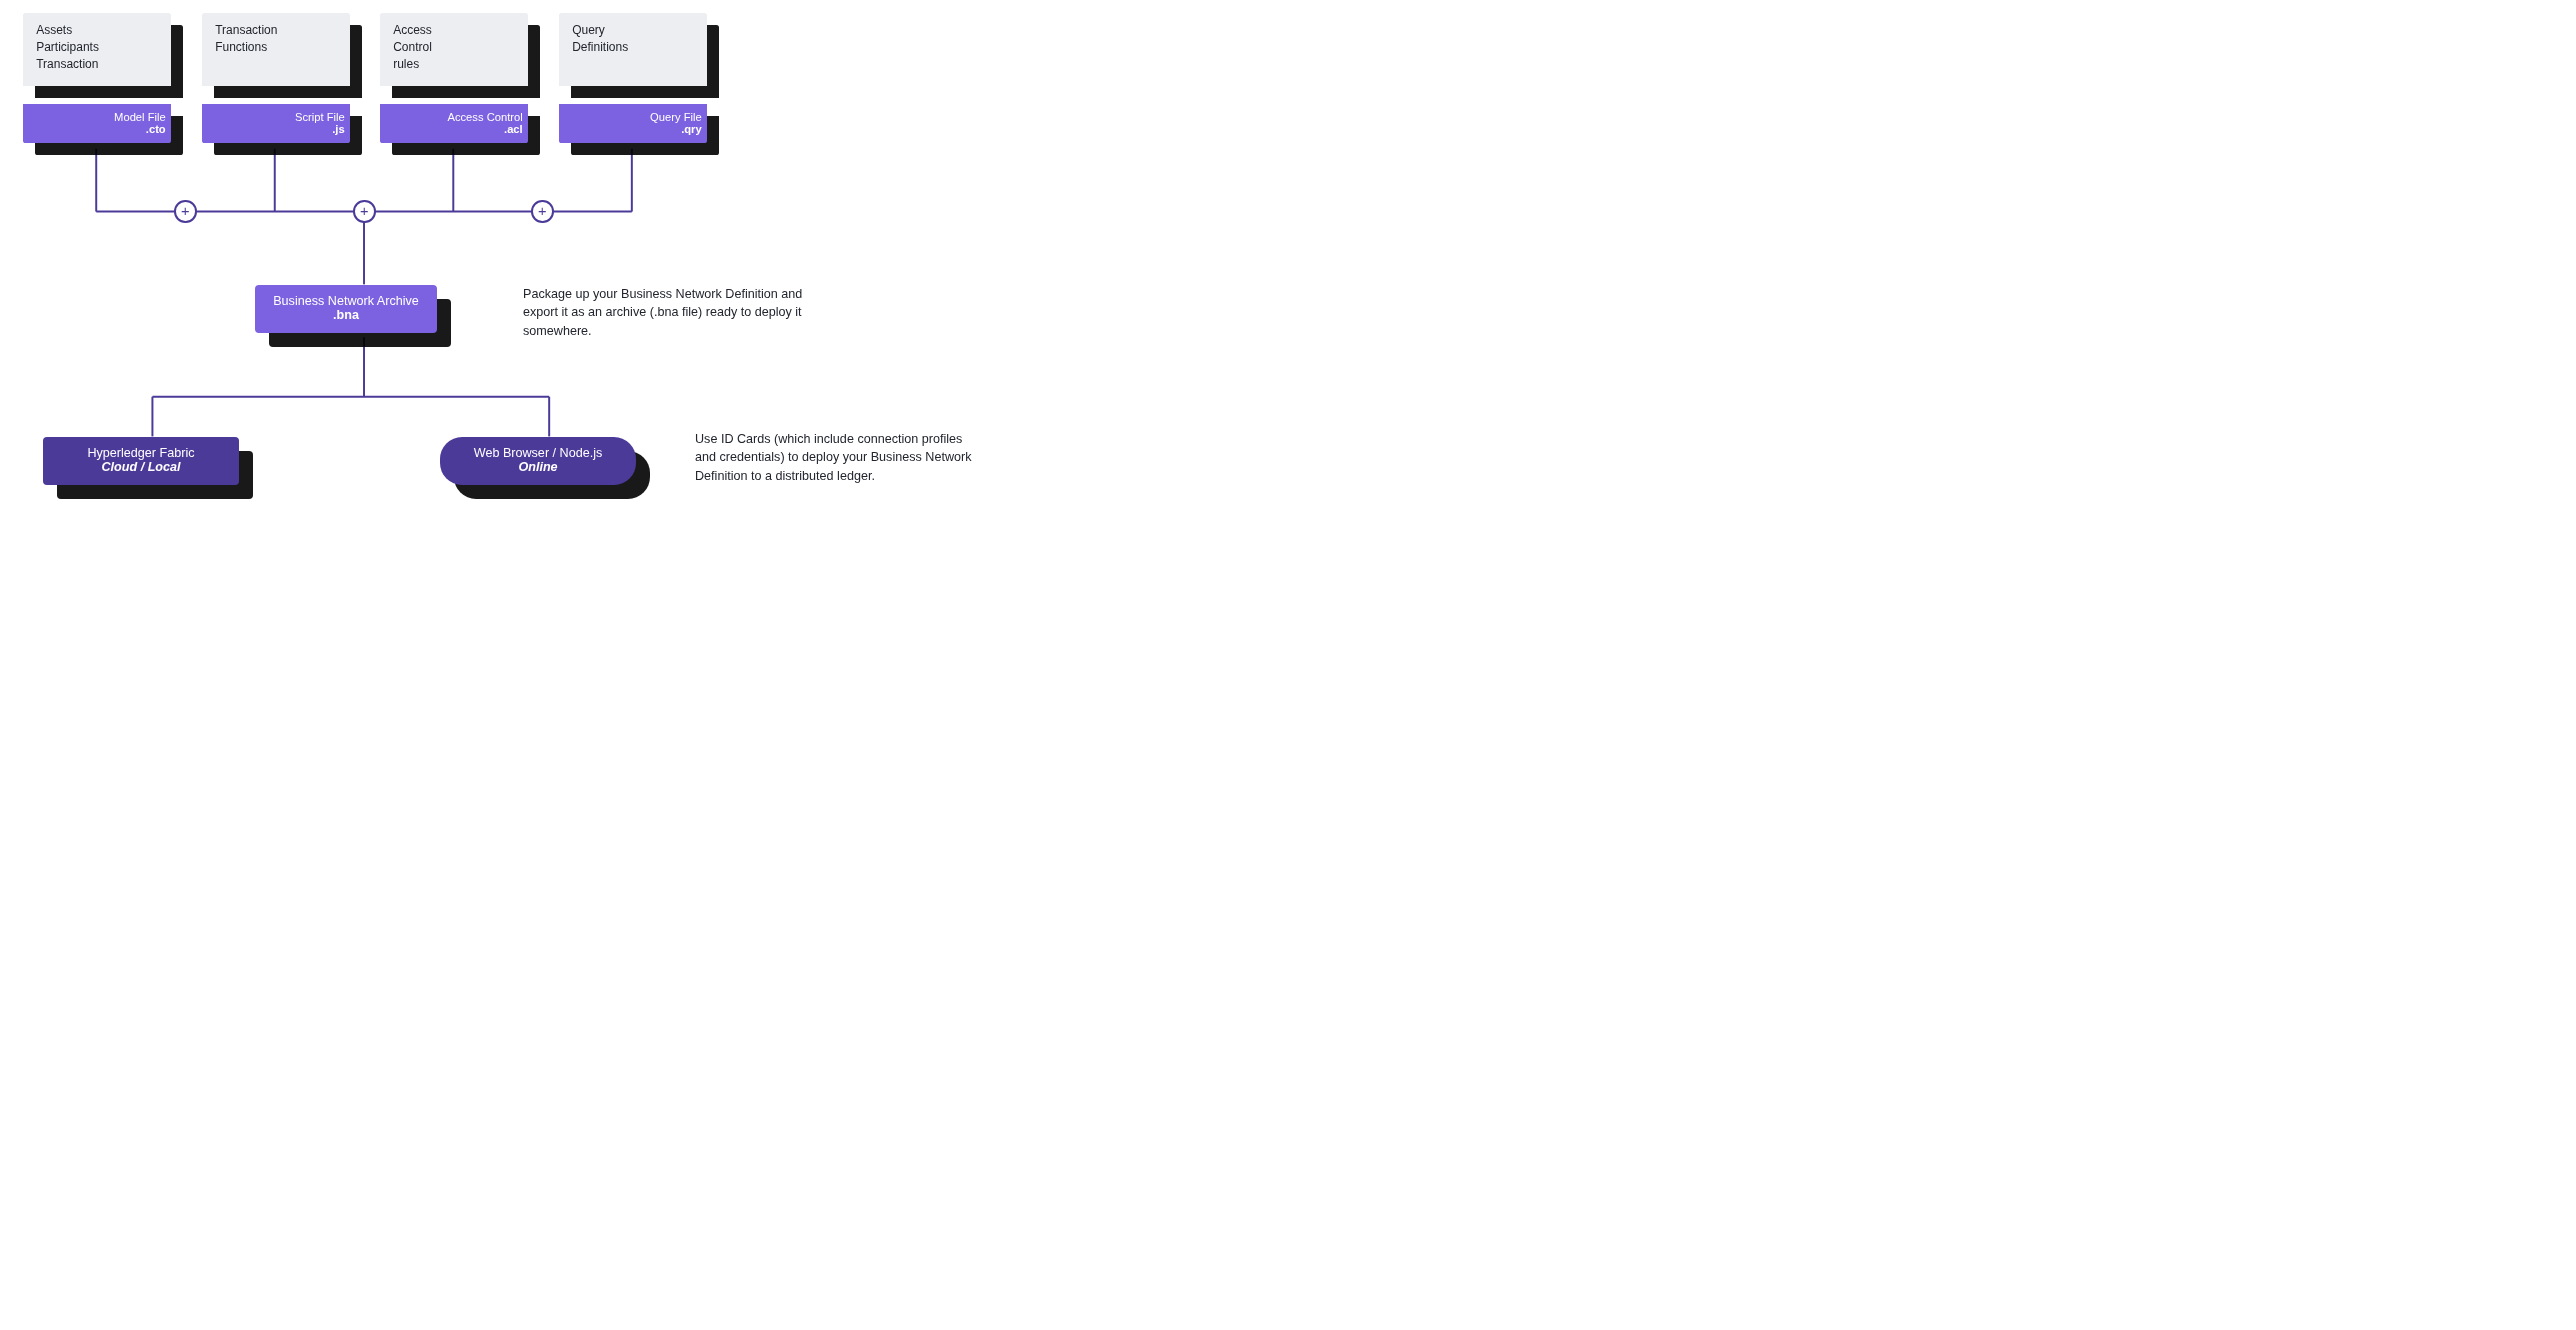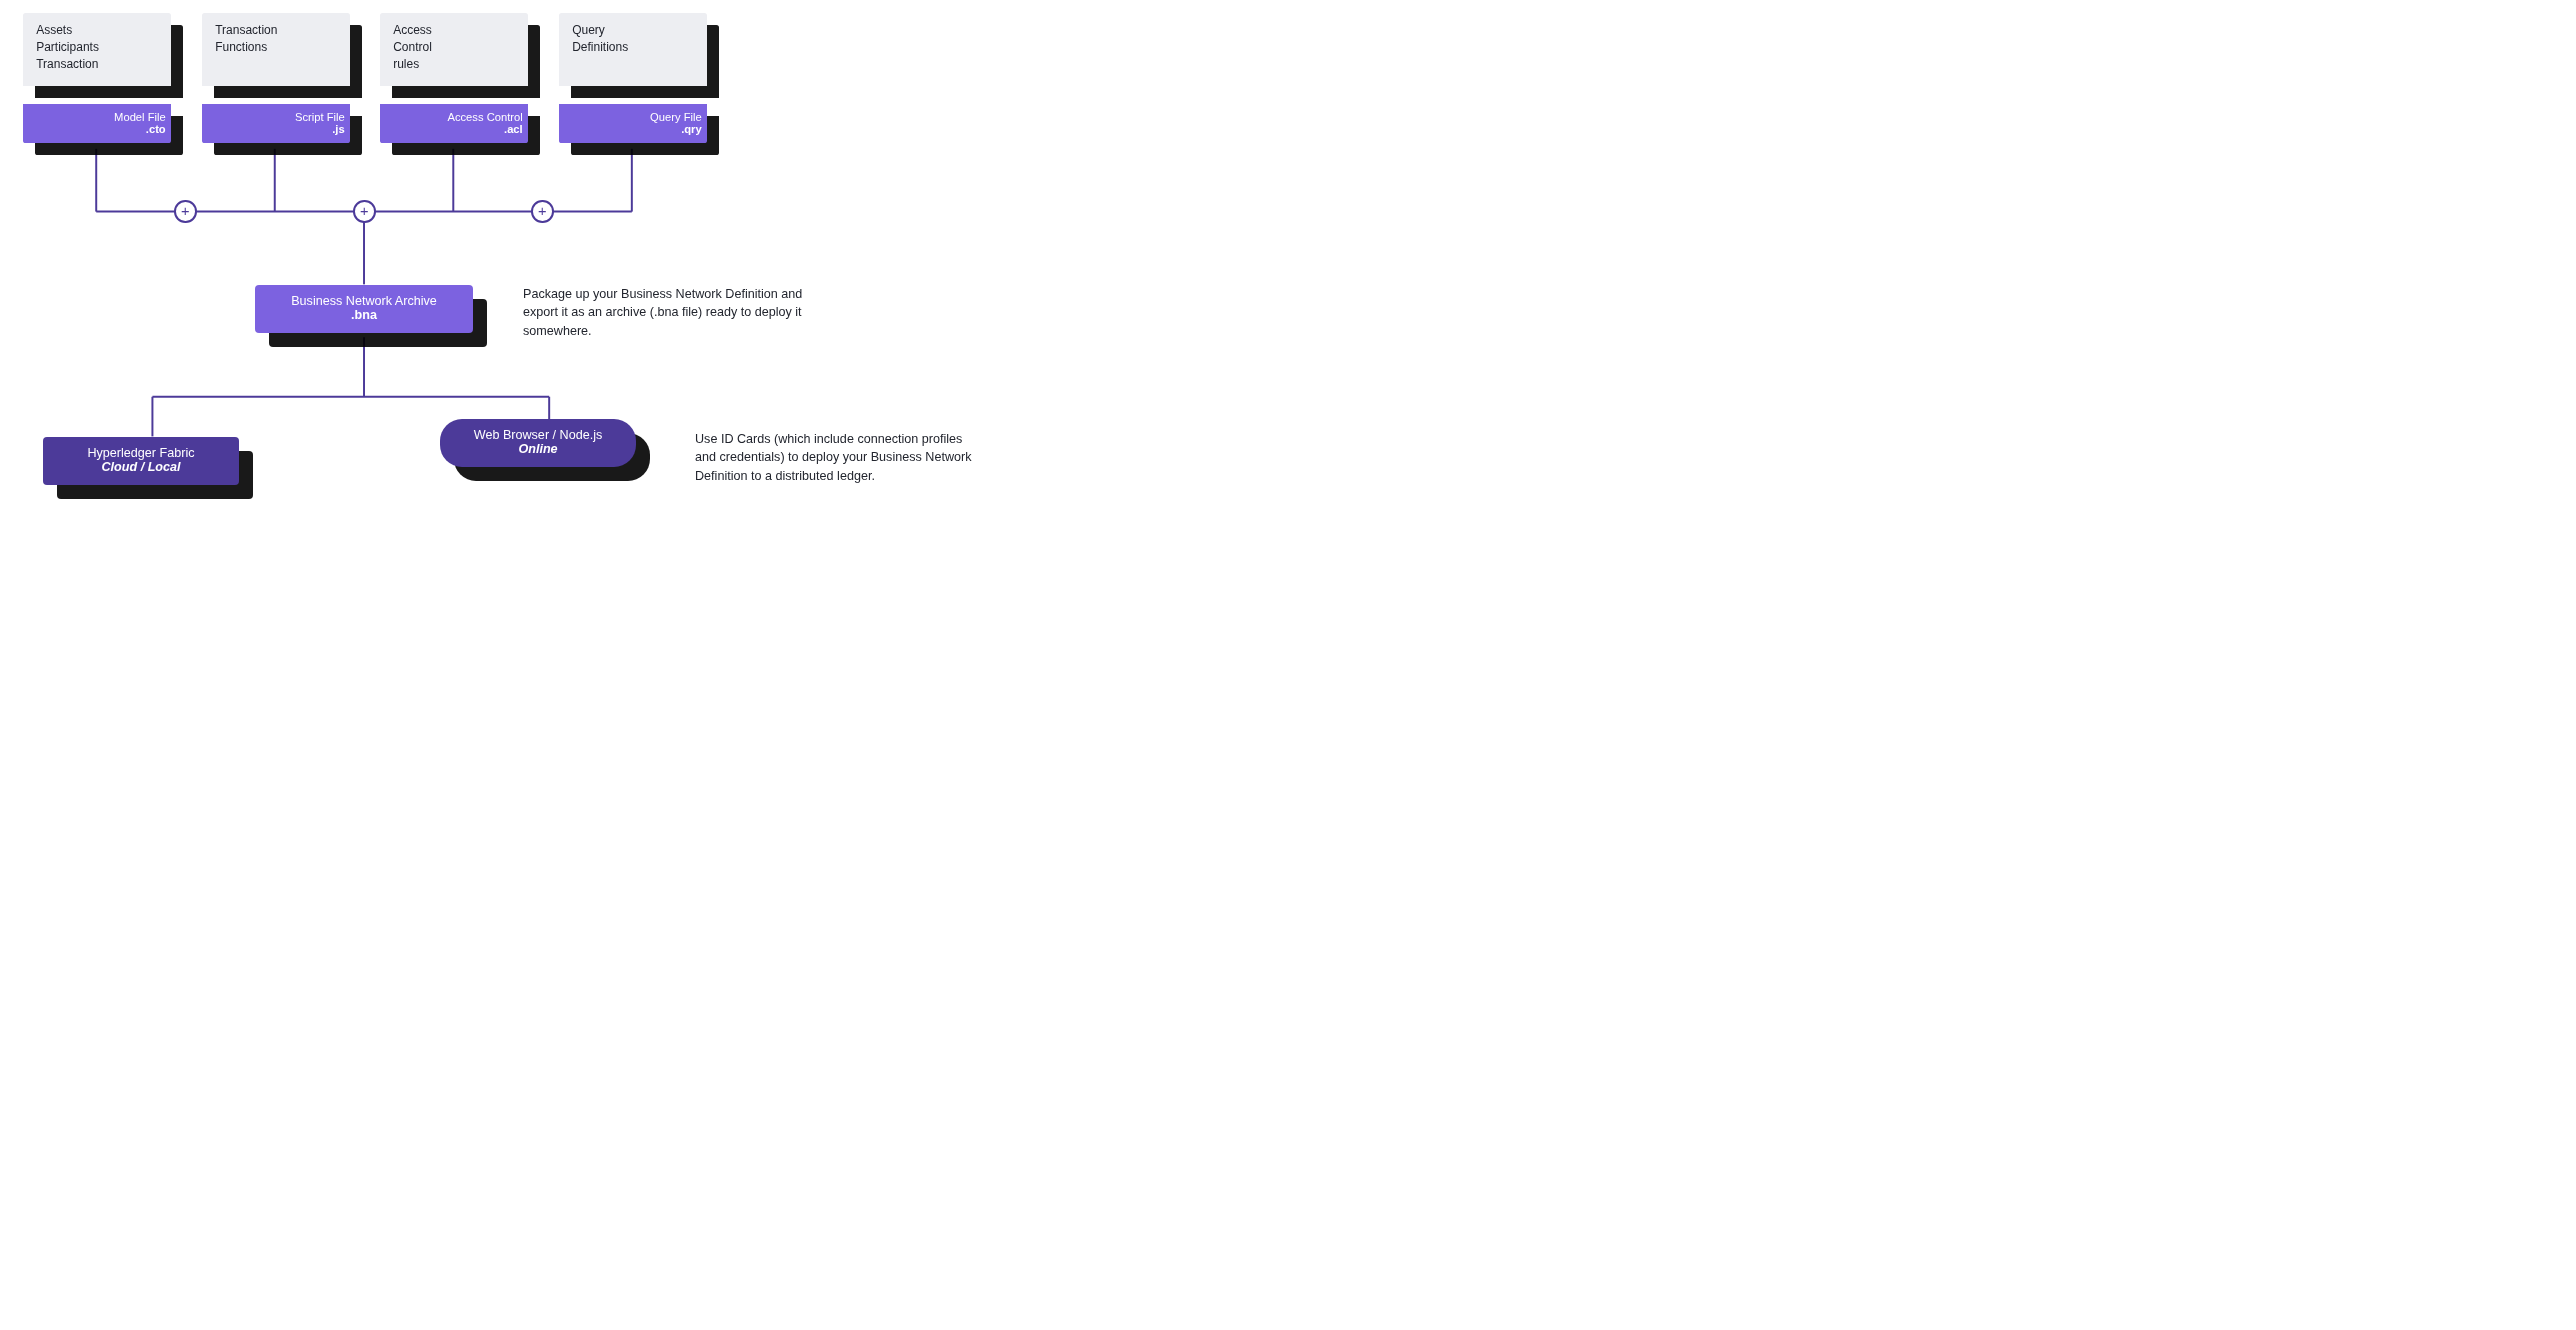--- a/index.html
+++ b/index.html
@@ -44,21 +44,21 @@
     padding:6.6px 5.3px 8px;
     border-radius:0 0 2.6px 2.6px;
     margin-top:18px;
   }
   .filecard .bottom .label { font-size:11.2px; }
   .filecard .bottom .ext { font-weight:700; font-size:11.2px; }
 
   
   .bnacard {
     position:absolute;
-    width:218px;
+    width:182px;
     background:var(--purple-light);
     color:#fff;
     text-align:center;
     padding:9.3px 13.2px 10.6px;
     border-radius:4px;
     filter: drop-shadow(14.6px 14.6px 0 var(--shadow));
     box-sizing:border-box;
   }
   .bnacard .label { font-size:12.6px; }
   .bnacard .ext { font-weight:700; font-size:12.6px; }
@@ -198,21 +198,21 @@
 
   <div class="bnacard" style="left:255px; top:285px;">
     <div class="label">Business Network Archive</div>
     <div class="ext">.bna</div>
   </div>
 
   <div class="deploycard" style="left:43px; top:437px;">
     <div class="label">Hyperledger Fabric</div>
     <div class="sub">Cloud / Local</div>
   </div>
-  <div class="deploycard" style="left:440px; top:419px;border-radius:22px;">
+  <div class="deploycard" style="left:440px; top:437px;border-radius:22px;">
     <div class="label">Web Browser / Node.js</div>
     <div class="sub">Online</div>
   </div>
 
   <div class="desc" style="left:523px;  top:285px;">Package up your Business Network Definition and export it as an archive (.bna file) ready to deploy it somewhere.</div>
   <div class="desc" style="left:695px; top:430px;">Use ID Cards (which include connection profiles and credentials) to deploy your Business Network Definition to a distributed ledger.</div>
 
 </div>
 
 

